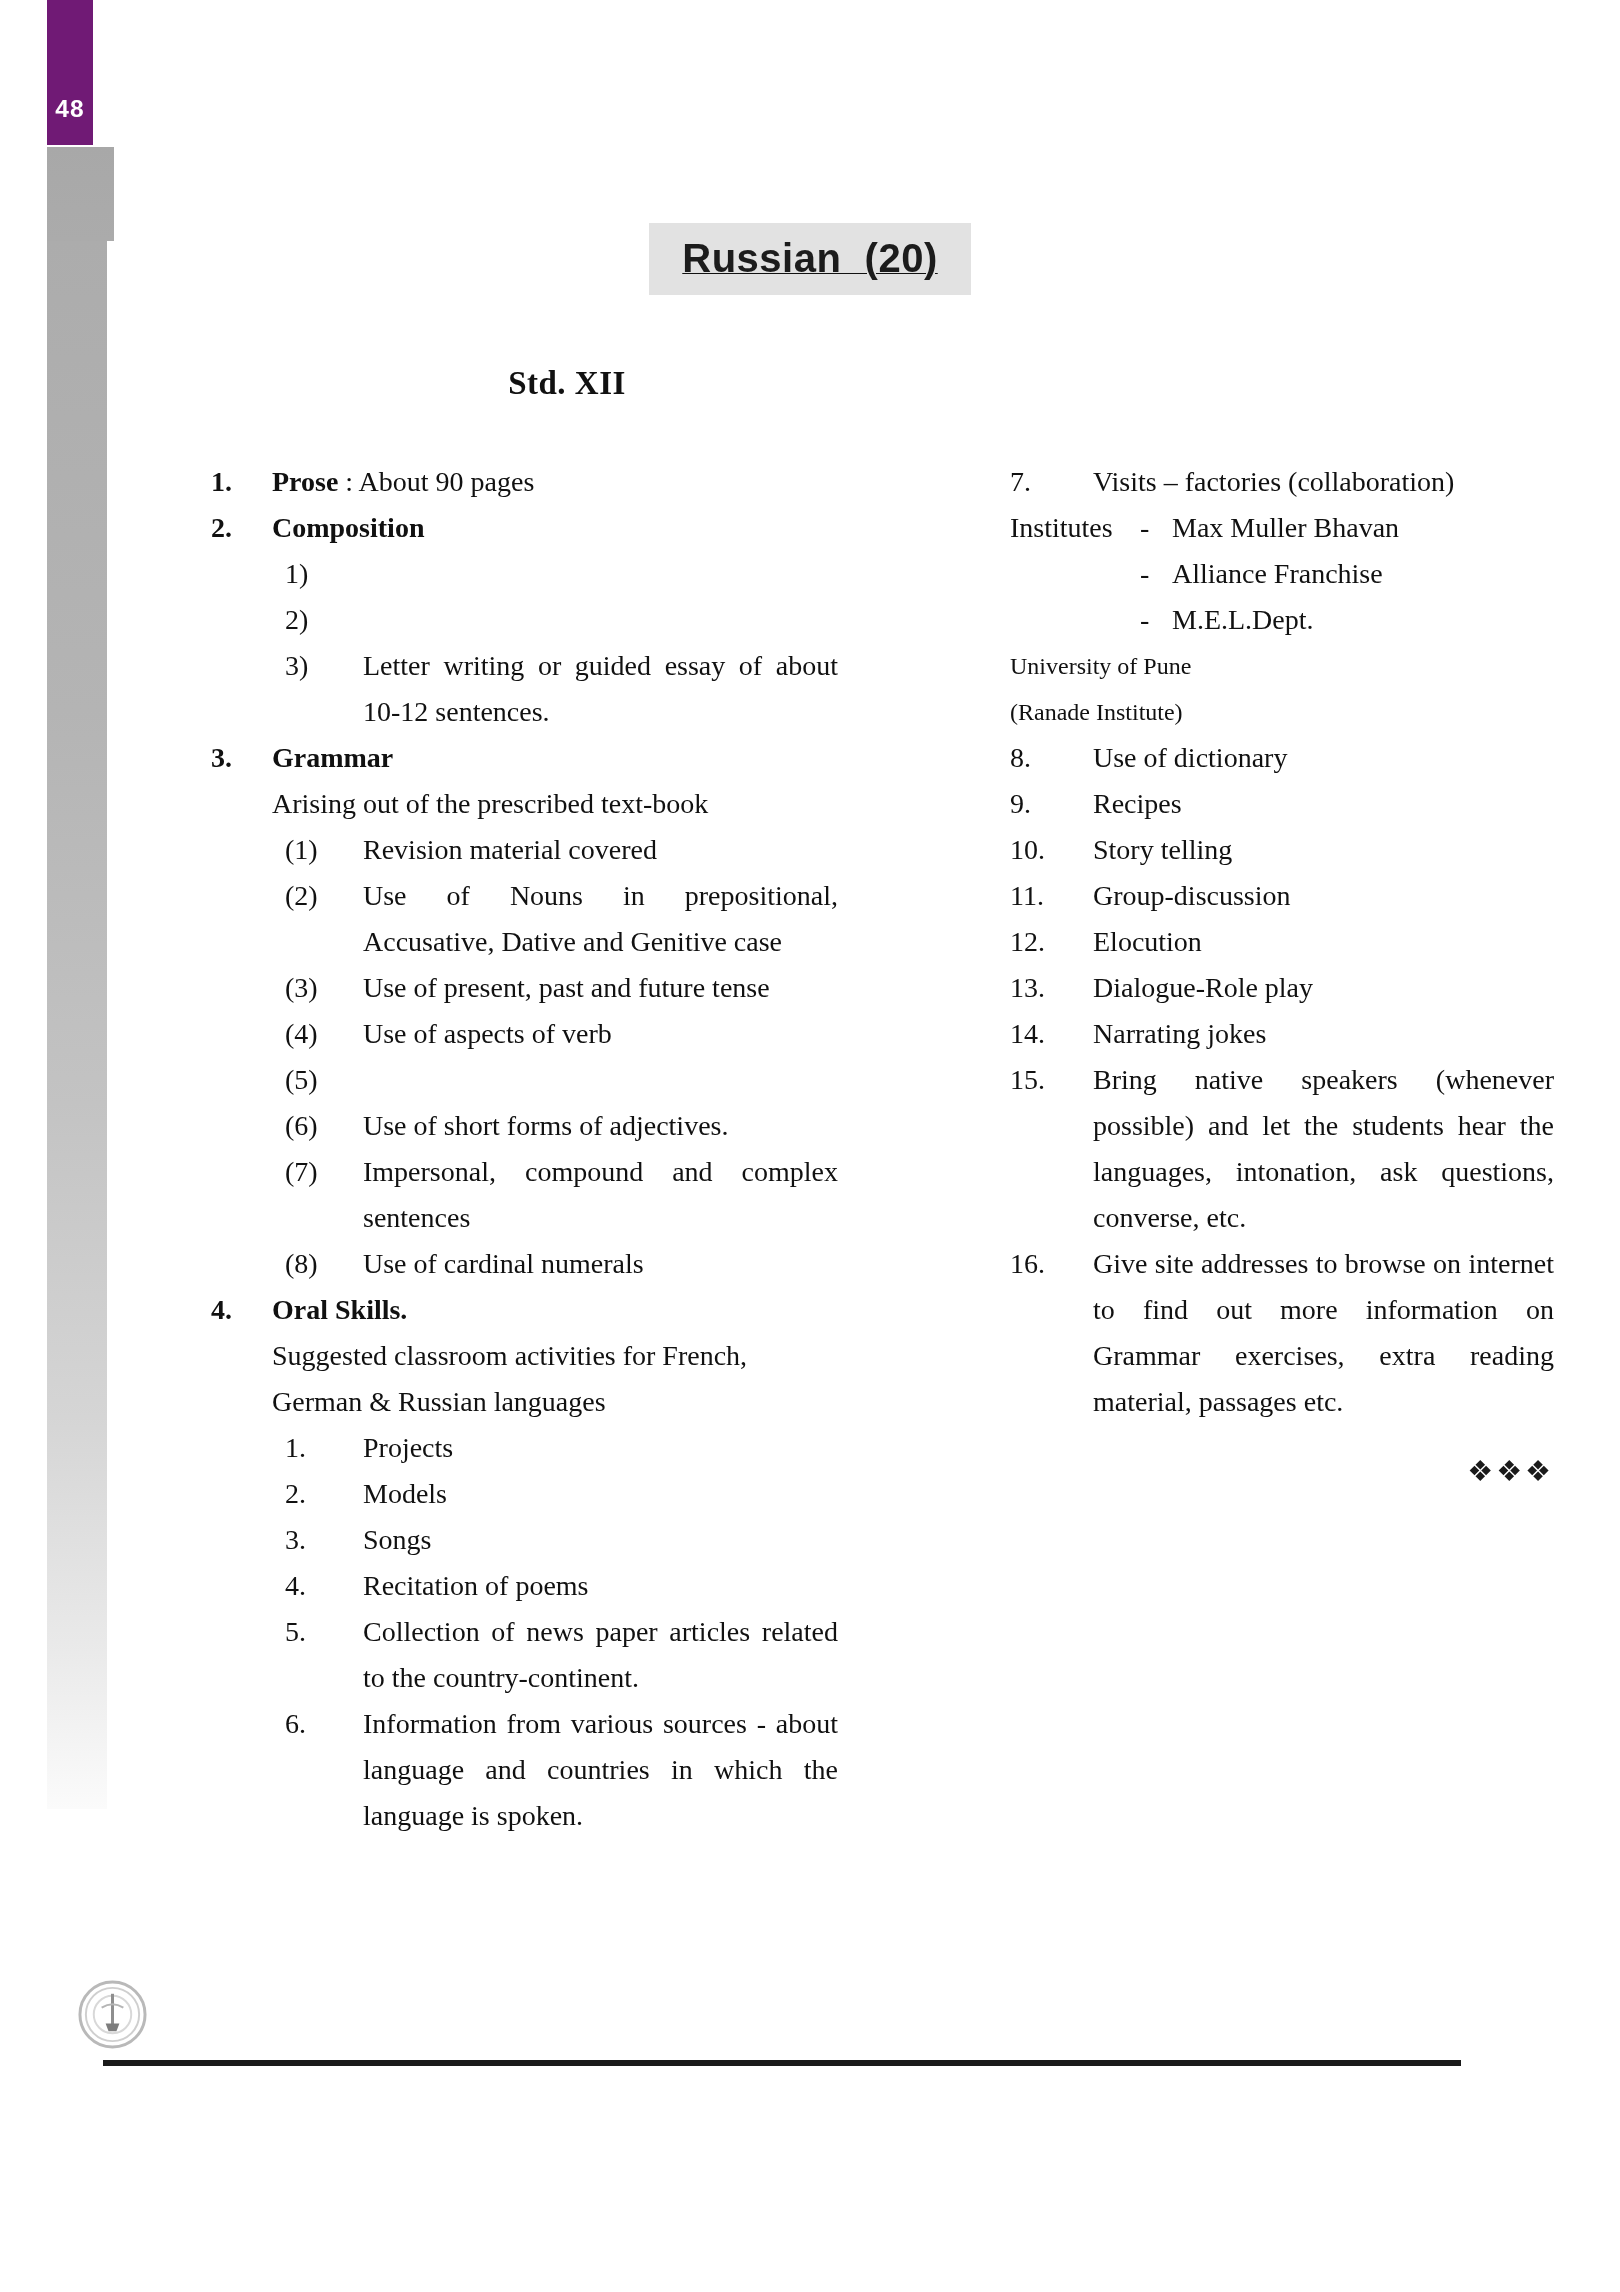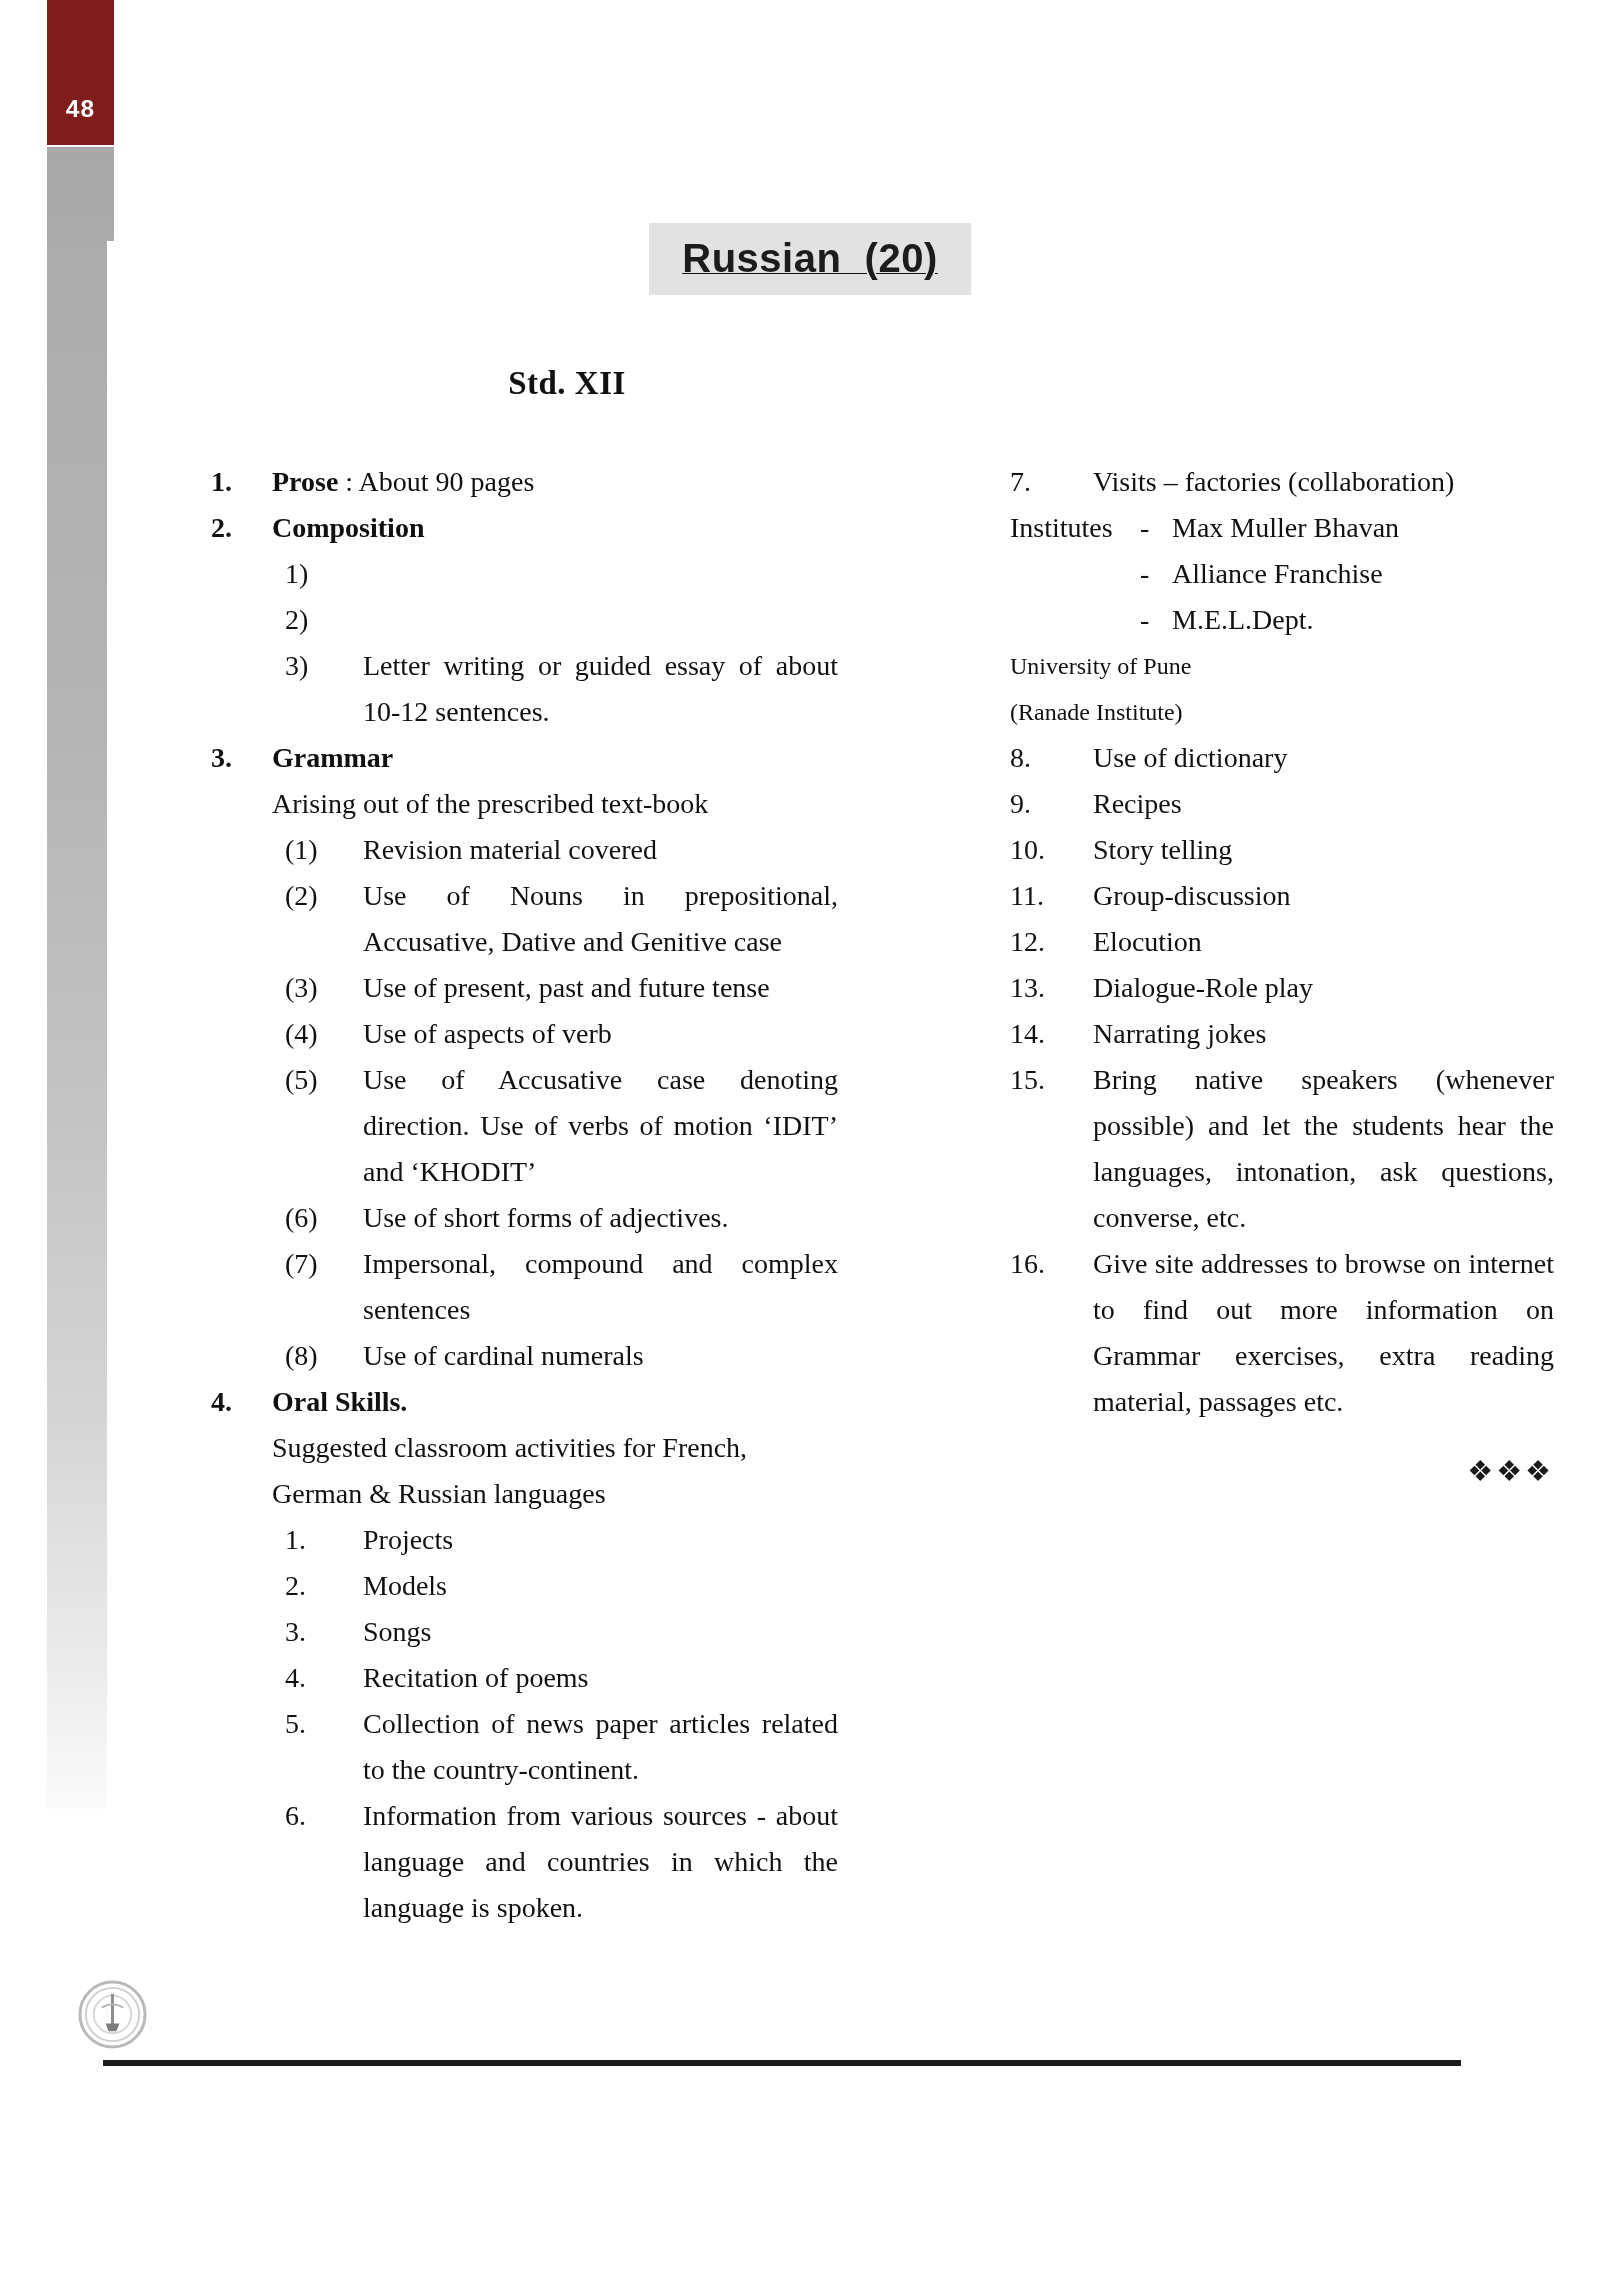--- a/index.html
+++ b/index.html
@@ -17,23 +17,23 @@
     height: 2293px;
     background: #ffffff;
     overflow: hidden;
   }
 
   
   .page-tab {
     position: absolute;
     left: 47px;
     top: 0px;
-    width: 67px;
+    width: 46px;
     height: 145px;
-    background: #7f1d1d;
+    background: #701a75;
   }
   .page-tab-number {
     position: absolute;
     left: 0;
     right: 0;
     bottom: 21.6px;
     text-align: center;
     color: #ffffff;
     font-family: "Liberation Sans", "DejaVu Sans", sans-serif;
     font-weight: bold;
@@ -268,21 +268,20 @@
     <div class="row lvl2">
       <div class="marker">(3)</div>
       <div class="body nojustify">Use of present, past and future tense</div>
     </div>
     <div class="row lvl2">
       <div class="marker">(4)</div>
       <div class="body nojustify">Use of aspects of verb</div>
     </div>
     <div class="row lvl2">
       <div class="marker">(5)</div>
-      <div class="body">Use of Accusative case denoting direction. Use of verbs of motion ‘IDIT’ and ‘KHODIT’</div>
     </div>
     <div class="row lvl2">
       <div class="marker">(6)</div>
       <div class="body nojustify">Use of short forms of adjectives.</div>
     </div>
     <div class="row lvl2">
       <div class="marker">(7)</div>
       <div class="body">Impersonal, compound and complex sentences</div>
     </div>
     <div class="row lvl2">

